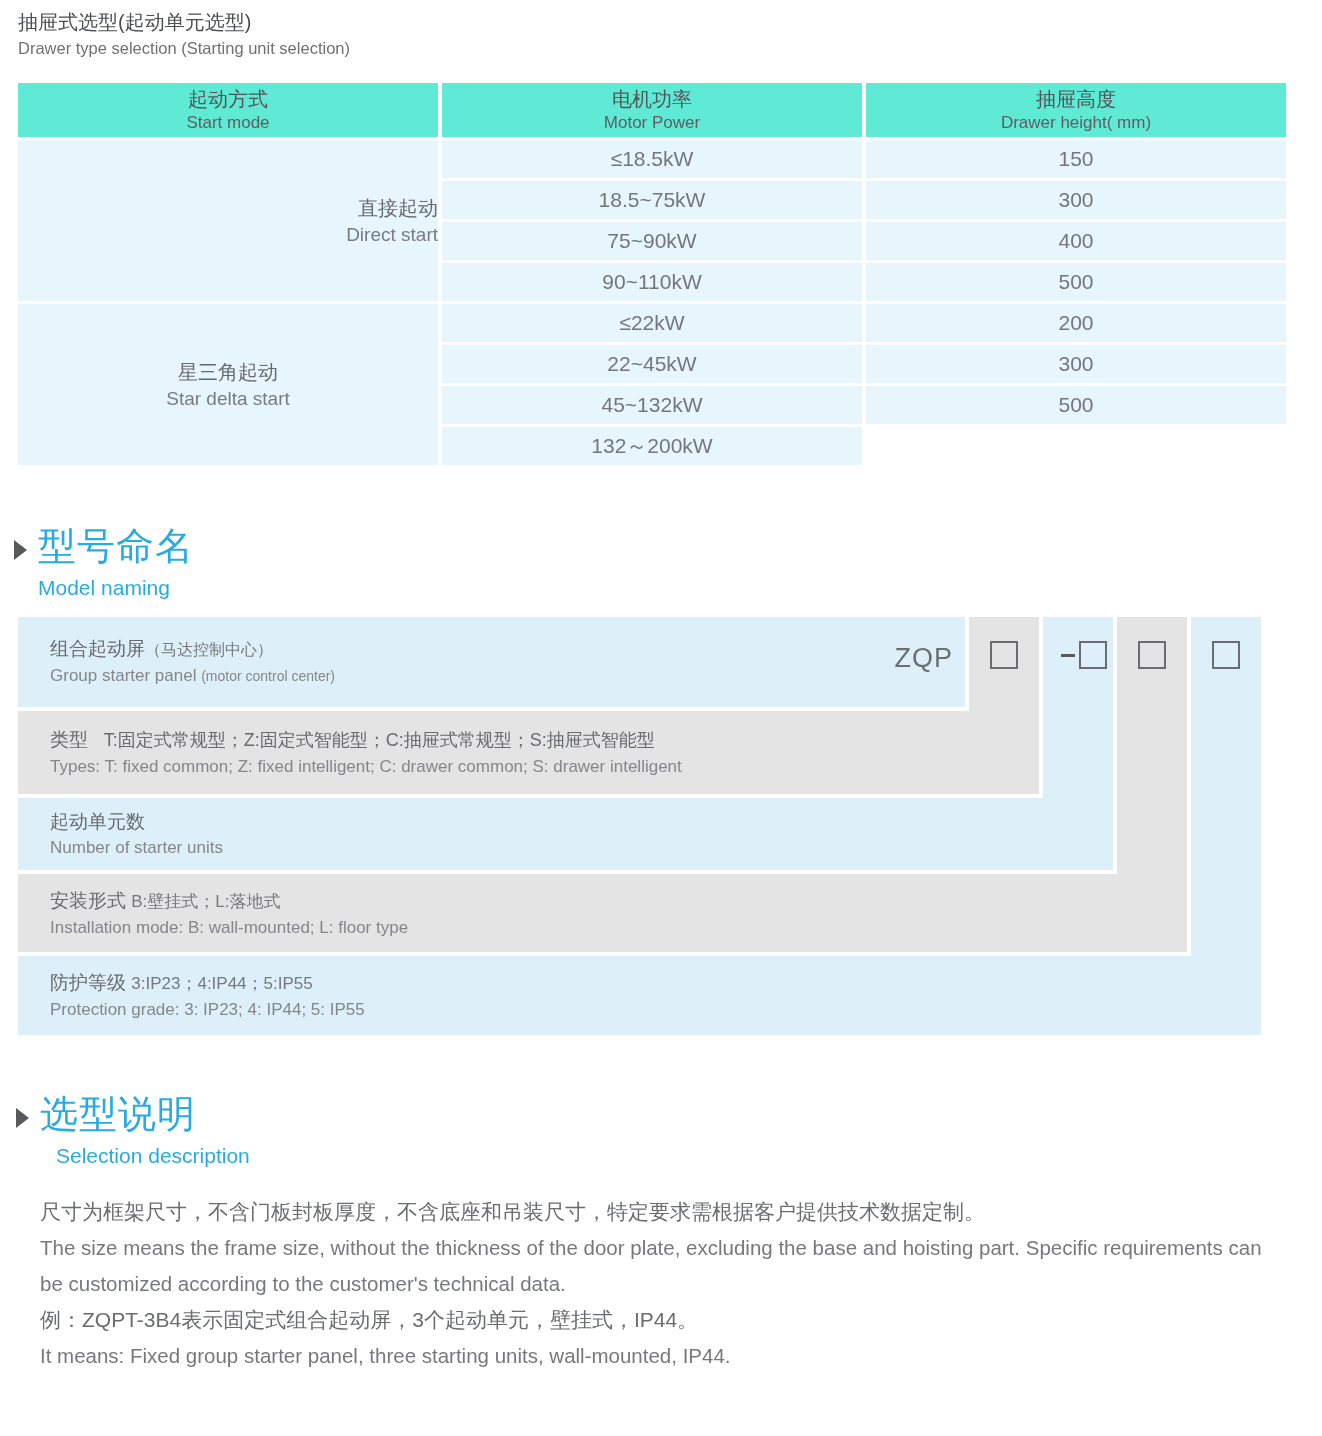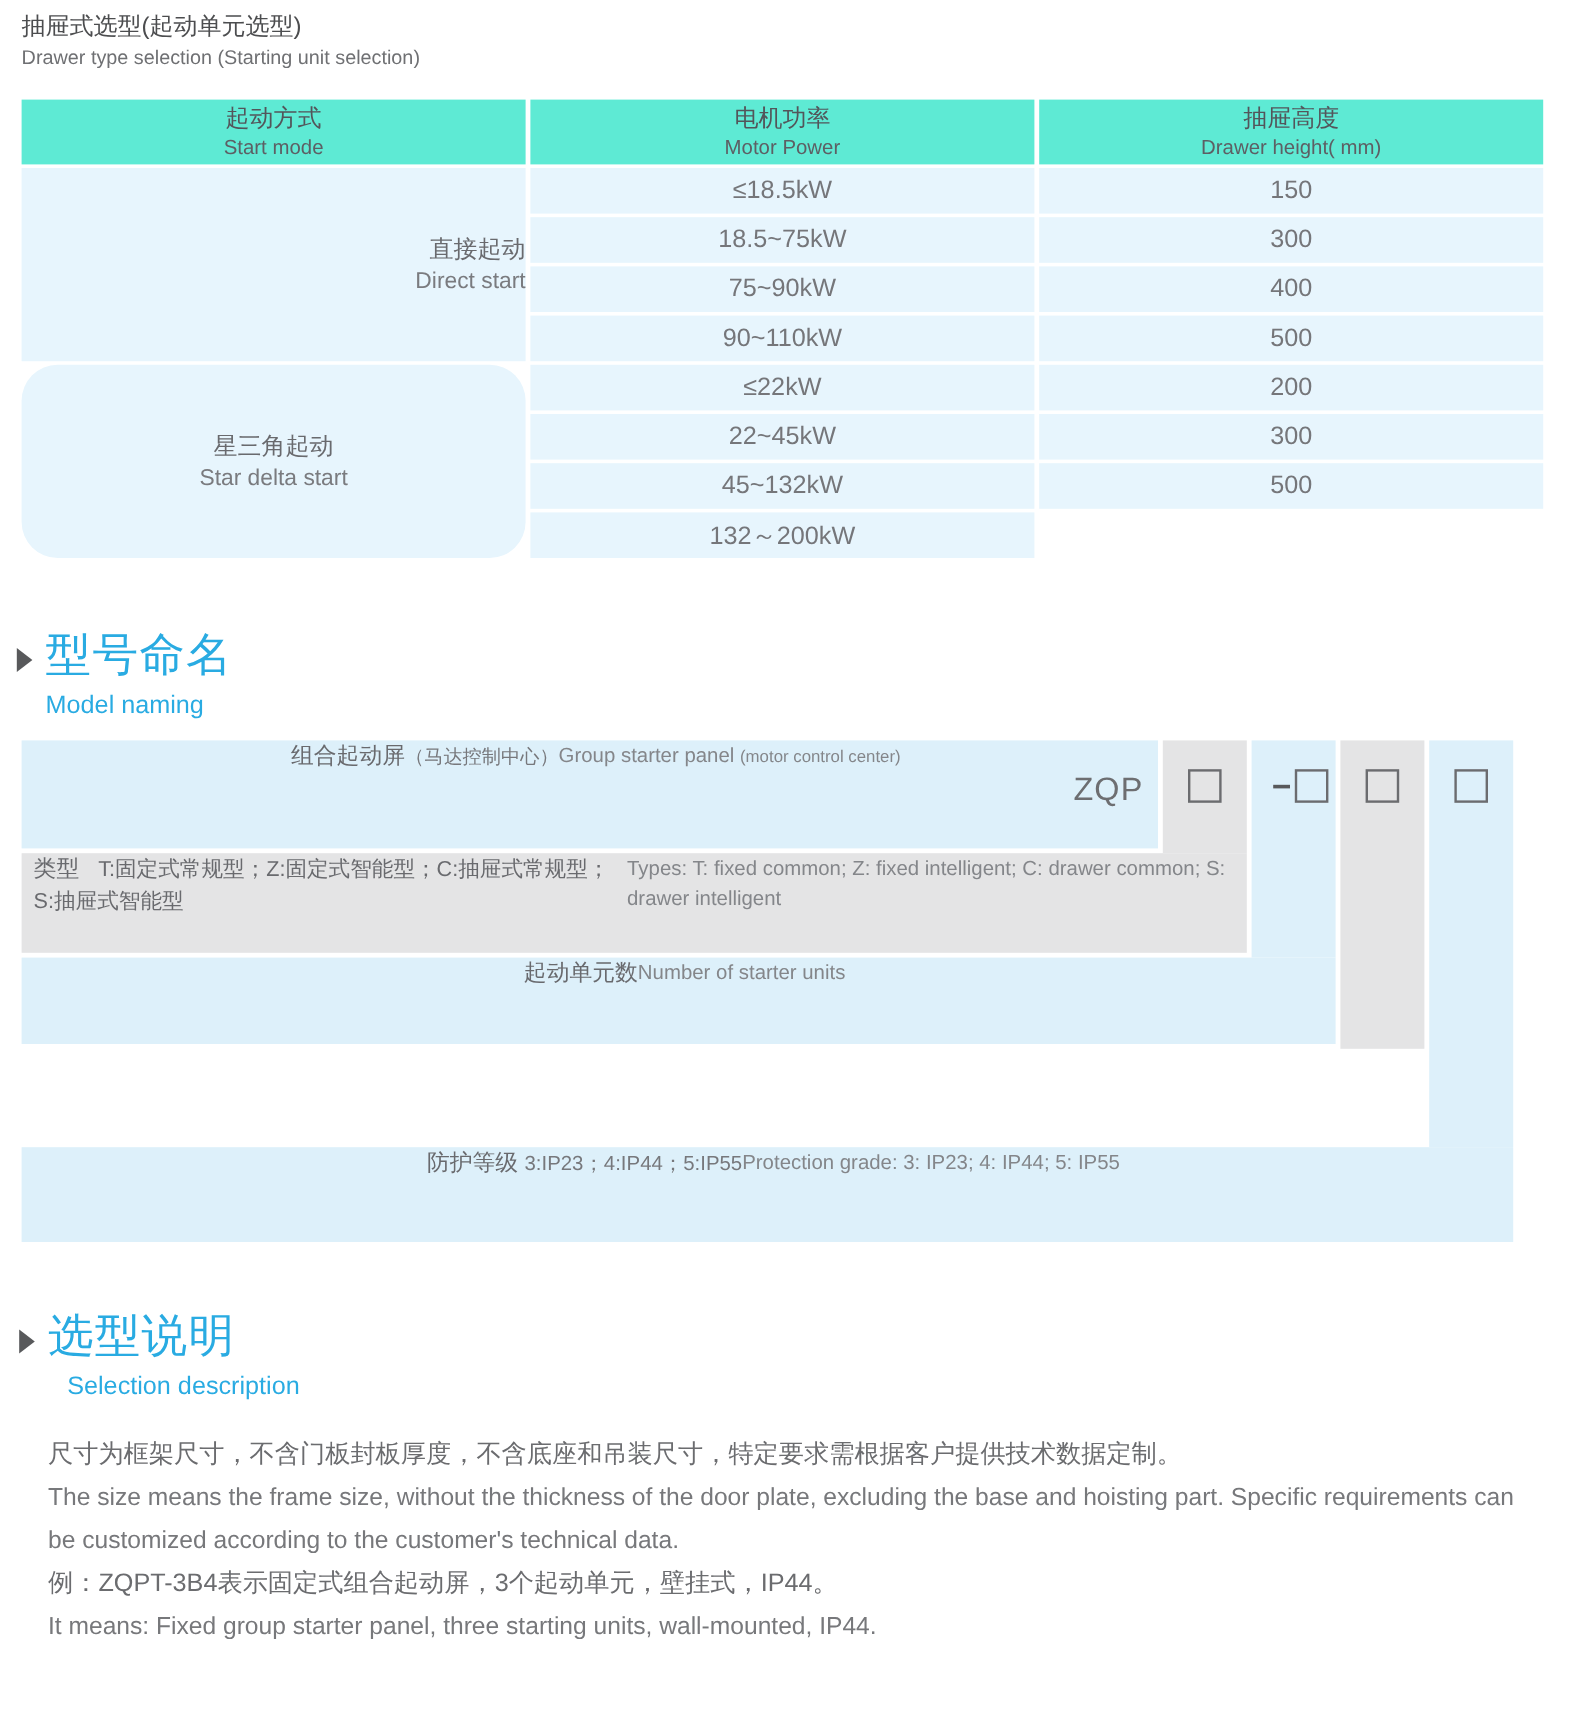--- a/index.html
+++ b/index.html
@@ -36,21 +36,21 @@
   .section-header .en{font-size:21px;color:#29abe2;line-height:26px;margin-top:7px;}
   #sec-model{left:14px;top:524px;}
   #sec-selection{left:16px;top:1092px;}
   #sec-selection .en{padding-left:16px;}
 
   
   .diagram{position:absolute;left:18px;top:617px;width:1261px;height:418px;}
   .dg{position:absolute;box-sizing:border-box;}
   .blue{background:#ddf0fa;}
   .gray{background:#e4e4e5;}
-  .drow{display:flex;flex-direction:row;justify-content:center;padding-left:10px;}
+  .drow{display:flex;flex-direction:column;justify-content:center;padding-left:32px;}
   .drow .l1{font-size:19px;color:#696a6e;line-height:27px;}
   .drow .l1 .note{font-size:16px;color:#77787c;}
   .drow .l2{font-size:17px;color:#84868a;line-height:25px;}
   .drow .l2 .note{font-size:14px;}
   #d-row1{left:0;top:0;width:947px;height:90px;}
   #d-row2{left:0;top:94px;width:1021px;height:83px;}
   #d-row3{left:0;top:181px;width:1095px;height:72px;}
   #d-row4{left:0;top:257px;width:1169px;height:78px;}
   #d-row5{left:0;top:339px;width:1243px;height:79px;}
   #d-band1{left:951px;top:0;width:70px;height:94px;}
@@ -96,21 +96,21 @@
   </div>
   <div class="cell td" style="grid-column:2;grid-row:2;">≤18.5kW</div>
   <div class="cell td" style="grid-column:3;grid-row:2;">150</div>
   <div class="cell td" style="grid-column:2;grid-row:3;">18.5~75kW</div>
   <div class="cell td" style="grid-column:3;grid-row:3;">300</div>
   <div class="cell td" style="grid-column:2;grid-row:4;">75~90kW</div>
   <div class="cell td" style="grid-column:3;grid-row:4;">400</div>
   <div class="cell td" style="grid-column:2;grid-row:5;">90~110kW</div>
   <div class="cell td" style="grid-column:3;grid-row:5;">500</div>
 
-  <div class="cell td mode" style="grid-column:1;grid-row:6/10;border-radius:30px;">
+  <div class="cell td mode" style="grid-column:1;grid-row:6/10;">
     <div class="cn">星三角起动</div>
     <div class="en">Star delta start</div>
   </div>
   <div class="cell td" style="grid-column:2;grid-row:6;">≤22kW</div>
   <div class="cell td" style="grid-column:3;grid-row:6;">200</div>
   <div class="cell td" style="grid-column:2;grid-row:7;">22~45kW</div>
   <div class="cell td" style="grid-column:3;grid-row:7;">300</div>
   <div class="cell td" style="grid-column:2;grid-row:8;">45~132kW</div>
   <div class="cell td" style="grid-column:3;grid-row:8;">500</div>
   <div class="cell td" style="grid-column:2;grid-row:9;">132～200kW</div>
@@ -134,20 +134,24 @@
   <div class="dg gray drow" id="d-row2">
     <div class="l1"><span>类型</span>&nbsp;&nbsp;&nbsp;<span class="note" style="font-size:18px;color:#696a6e;">T:固定式常规型；Z:固定式智能型；C:抽屉式常规型；S:抽屉式智能型</span></div>
     <div class="l2"><span>Types: T: fixed common; Z: fixed intelligent; C: drawer common; S: drawer intelligent</span></div>
   </div>
 
   <div class="dg blue drow" id="d-row3">
     <div class="l1"><span>起动单元数</span></div>
     <div class="l2"><span>Number of starter units</span></div>
   </div>
 
+  <div class="dg gray drow" id="d-row4">
+    <div class="l1"><span>安装形式</span>&nbsp;<span class="note" style="font-size:17px;">B:壁挂式；L:落地式</span></div>
+    <div class="l2"><span>Installation mode: B: wall-mounted; L: floor type</span></div>
+  </div>
 
   <div class="dg blue drow" id="d-row5">
     <div class="l1"><span>防护等级</span>&nbsp;<span class="note" style="font-size:17px;">3:IP23；4:IP44；5:IP55</span></div>
     <div class="l2"><span>Protection grade:  3: IP23; 4: IP44; 5: IP55</span></div>
   </div>
 
   <div class="dg gray" id="d-band1">
     <div class="sq"></div>
   </div>
   <div class="dg blue" id="d-band2">

